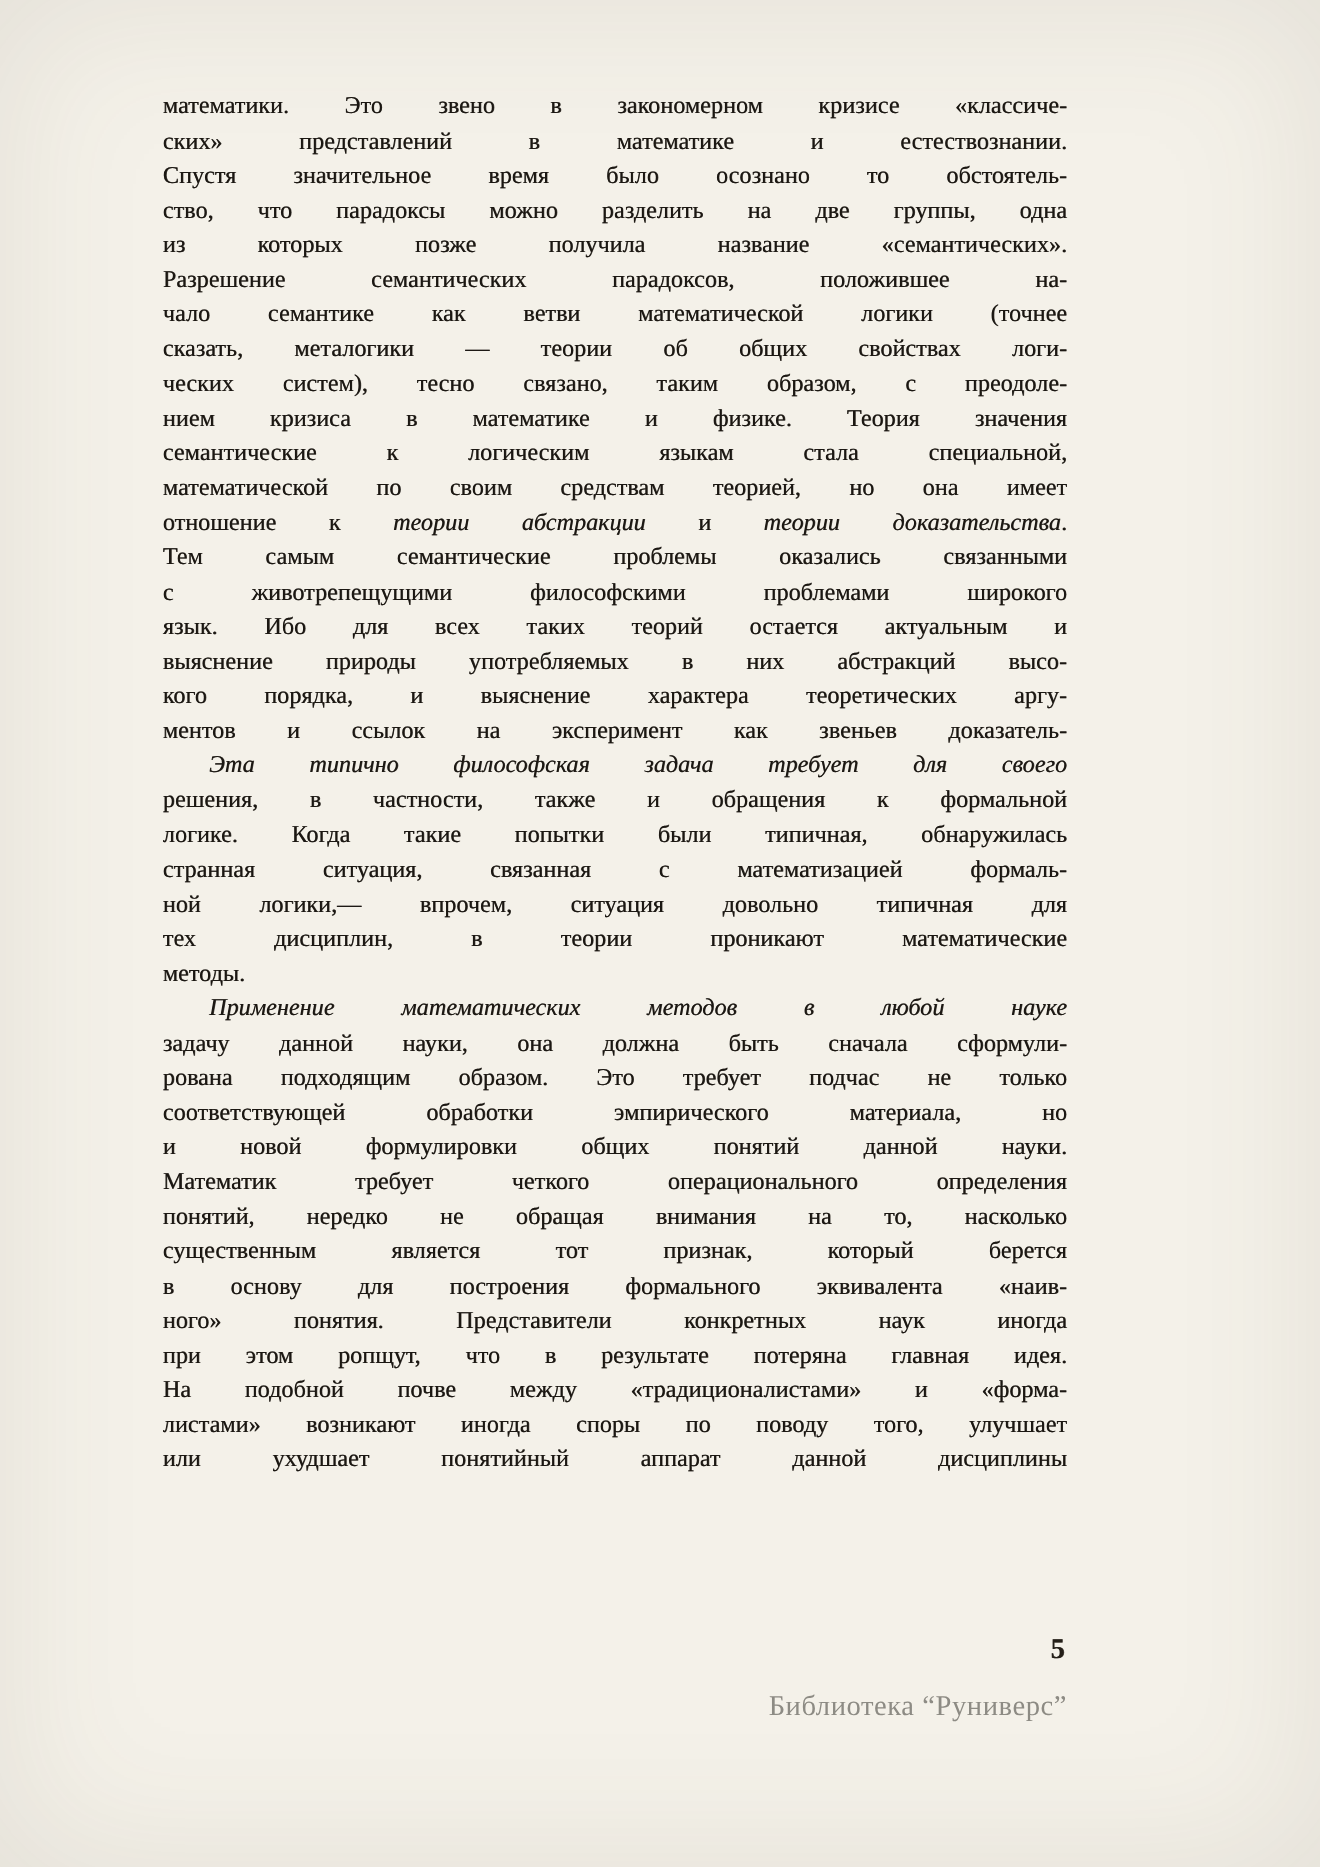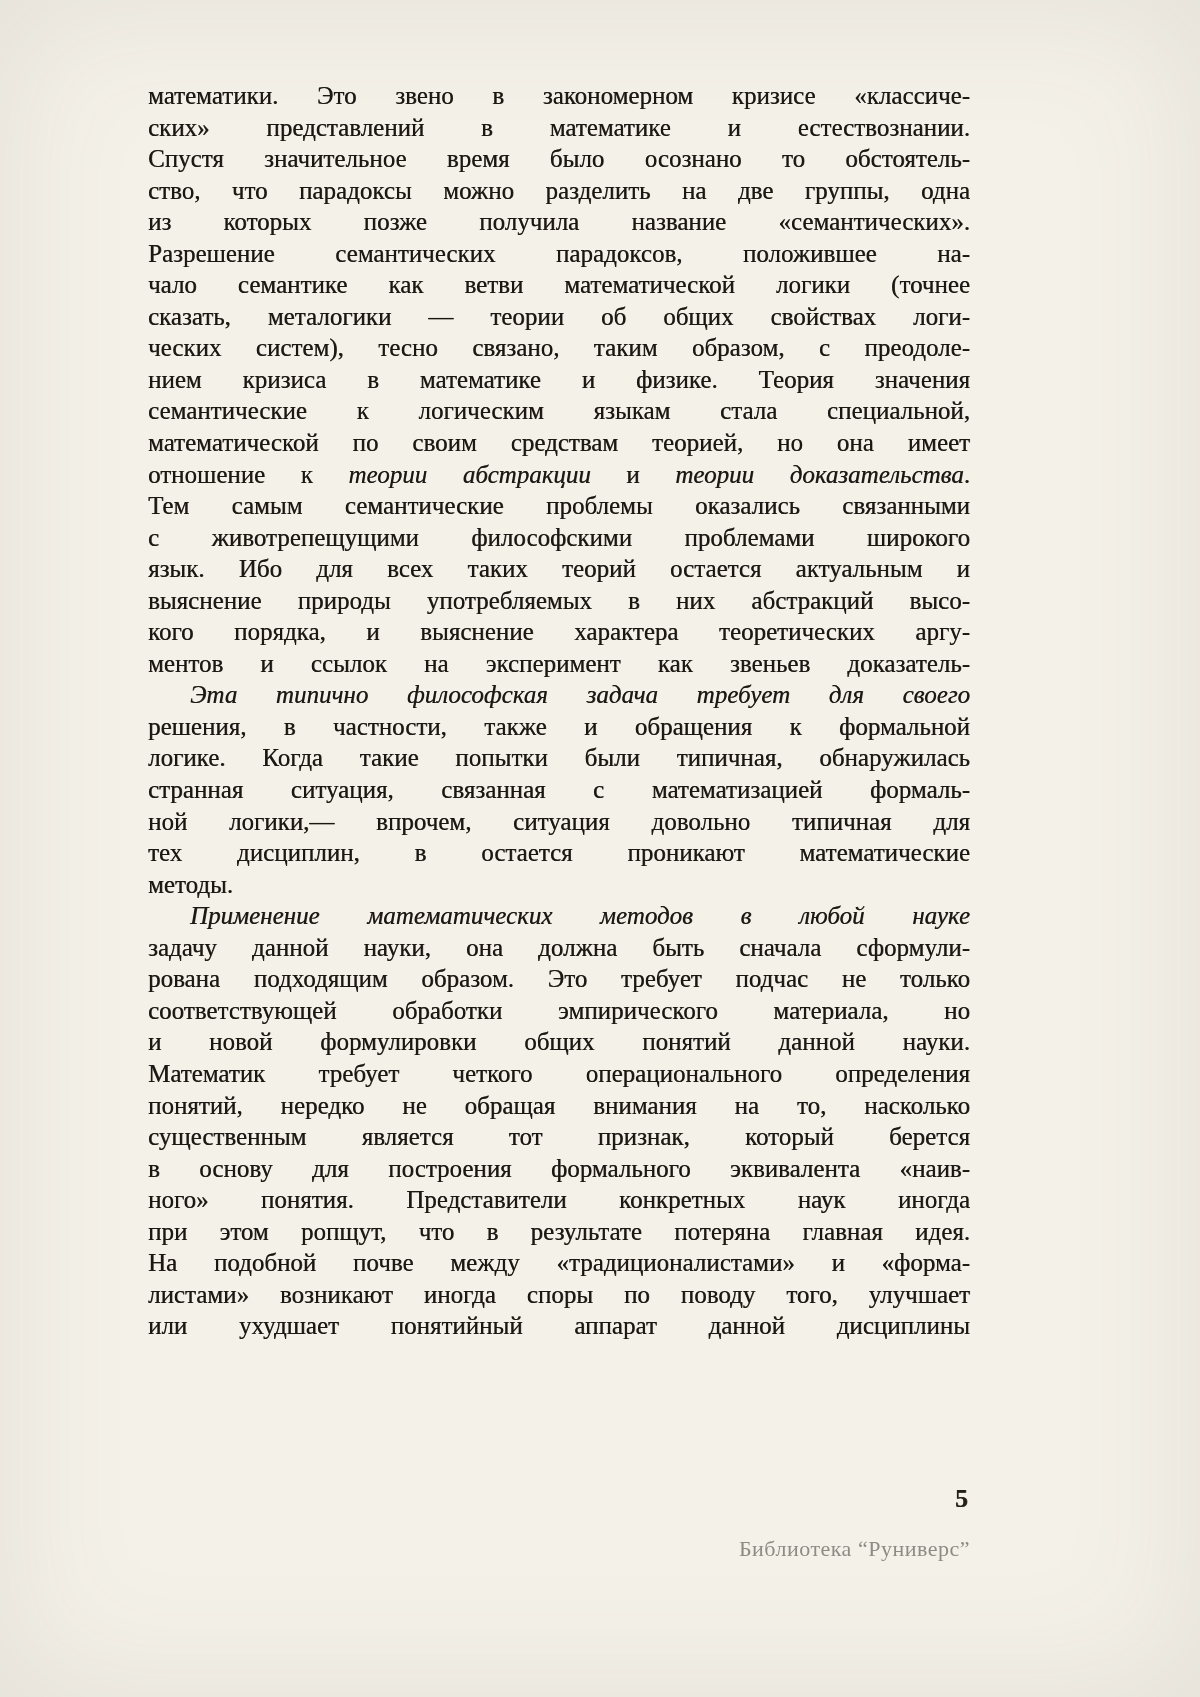--- a/index.html
+++ b/index.html
@@ -21,21 +21,21 @@
     box-shadow: inset 0 0 140px rgba(90, 80, 60, 0.10);
   }
   .text-block {
     position: absolute;
     left: 148px;
     top: 80px;
     width: 822px;
     color: #1b1712;
   }
   .line {
-    font-size: 25px;
+    font-size: 22px;
     line-height: 31.55px;
     text-align: justify;
     text-align-last: justify;
     text-shadow: 0.4px 0 0 rgba(27, 23, 18, 0.75);
     white-space: normal;
   }
   .line.last {
     text-align-last: left;
   }
   .line.indent {
@@ -51,21 +51,21 @@
     top: 1484px;
     font-size: 26px;
     font-weight: bold;
     color: #241f18;
     text-shadow: 0.4px 0 0 rgba(36, 31, 24, 0.7);
   }
   .footer {
     position: absolute;
     right: 230px;
     top: 1536px;
-    font-size: 22px;
+    font-size: 26px;
     color: #8d8b84;
     letter-spacing: 0.5px;
   }
 </style>
 </head>
 <body>
 
 <div class="page">
   <div class="text-block">
       <div class="line"><span>математики. Это звено в закономерном кризисе «классиче-</span></div>
@@ -85,21 +85,21 @@
       <div class="line"><span>с животрепещущими философскими проблемами широкого</span></div>
       <div class="line"><span>язык. Ибо для всех таких теорий остается актуальным и</span></div>
       <div class="line"><span>выяснение природы употребляемых в них абстракций высо-</span></div>
       <div class="line"><span>кого порядка, и выяснение характера теоретических аргу-</span></div>
       <div class="line"><span>ментов и ссылок на эксперимент как звеньев доказатель-</span></div>
       <div class="line indent"><span>Эта типично философская задача требует для своего</span></div>
       <div class="line"><span>решения, в частности, также и обращения к формальной</span></div>
       <div class="line"><span>логике. Когда такие попытки были типичная, обнаружилась</span></div>
       <div class="line"><span>странная ситуация, связанная с математизацией формаль-</span></div>
       <div class="line"><span>ной логики,— впрочем, ситуация довольно типичная для</span></div>
-      <div class="line"><span>тех дисциплин, в остается проникают математические</span></div>
+      <div class="line"><span>тех дисциплин, в теории проникают математические</span></div>
       <div class="line last"><span>методы.</span></div>
       <div class="line indent"><span>Применение математических методов в любой науке</span></div>
       <div class="line"><span>задачу данной науки, она должна быть сначала сформули-</span></div>
       <div class="line"><span>рована подходящим образом. Это требует подчас не только</span></div>
       <div class="line"><span>соответствующей обработки эмпирического материала, но</span></div>
       <div class="line"><span>и новой формулировки общих понятий данной науки.</span></div>
       <div class="line"><span>Математик требует четкого операционального определения</span></div>
       <div class="line"><span>понятий, нередко не обращая внимания на то, насколько</span></div>
       <div class="line"><span>существенным является тот признак, который берется</span></div>
       <div class="line"><span>в основу для построения формального эквивалента «наив-</span></div>

